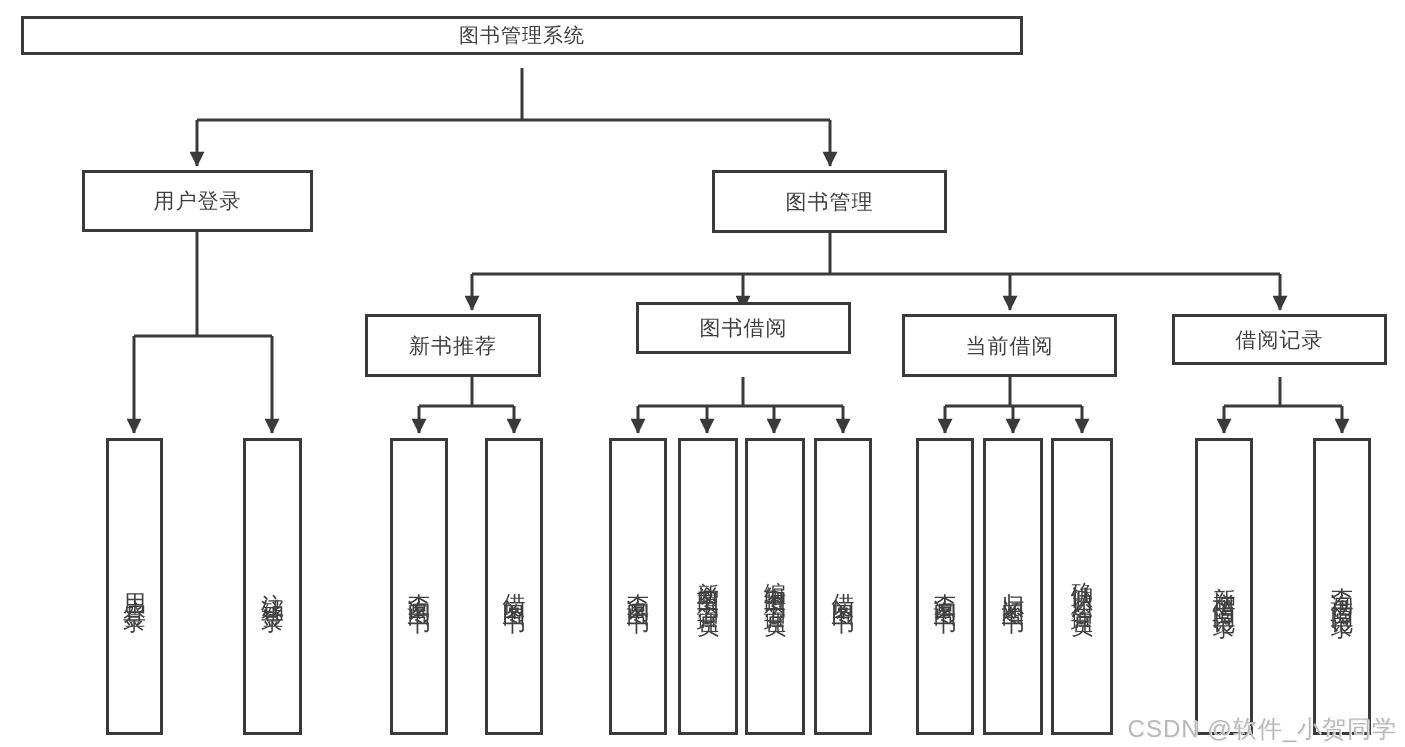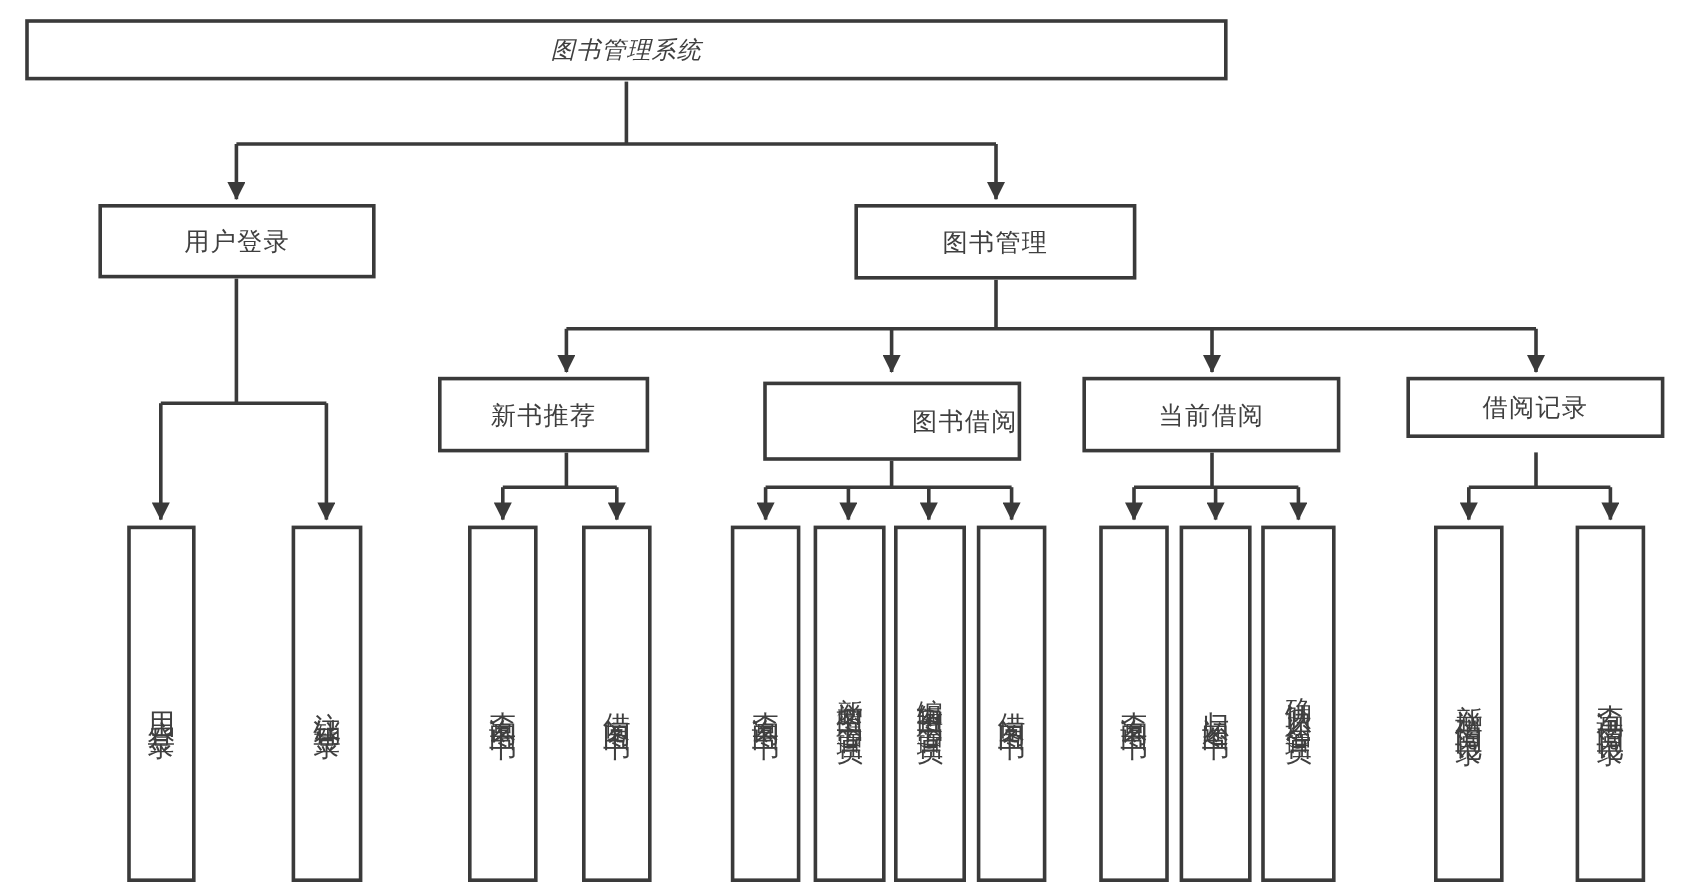--- a/index.html
+++ b/index.html
@@ -110,35 +110,35 @@
       <path d="M1013,406 V433" marker-end="url(#arrow)"></path>
       <path d="M1082,406 V433" marker-end="url(#arrow)"></path>
 
       <path d="M1280,377 V406"></path>
       <path d="M1224,406 H1342"></path>
       <path d="M1224,406 V433" marker-end="url(#arrow)"></path>
       <path d="M1342,406 V433" marker-end="url(#arrow)"></path>
     </g>
   </svg>
 
-  <div class="node" style="left:21px; top:16px; width:1002px; height:51px;font-style:italic;">
+  <div class="node" style="left:21px; top:16px; width:1002px; height:39px;">
     <span class="hlabel root-label">图书管理系统</span>
   </div>
 
   <div class="node" style="left:82px; top:170px; width:231px; height:62px;">
     <span class="hlabel">用户登录</span>
   </div>
   <div class="node" style="left:712px; top:170px; width:235px; height:63px;">
     <span class="hlabel">图书管理</span>
   </div>
 
   <div class="node" style="left:365px; top:314px; width:176px; height:63px;">
     <span class="hlabel">新书推荐</span>
   </div>
-  <div class="node" style="left:636px; top:318px; width:215px; height:66px;justify-content:flex-end;">
+  <div class="node" style="left:636px; top:302px; width:215px; height:52px;">
     <span class="hlabel">图书借阅</span>
   </div>
   <div class="node" style="left:902px; top:314px; width:215px; height:63px;">
     <span class="hlabel">当前借阅</span>
   </div>
   <div class="node" style="left:1172px; top:314px; width:215px; height:51px;">
     <span class="hlabel">借阅记录</span>
   </div>
 
   <div class="node" style="left:106px; top:438px; width:57px; height:297px;">
@@ -178,14 +178,15 @@
     <span class="vlabel long">确认归还（管理员）</span>
   </div>
 
   <div class="node" style="left:1195px; top:438px; width:58px; height:297px;">
     <span class="vlabel">新增借阅记录</span>
   </div>
   <div class="node" style="left:1313px; top:438px; width:58px; height:297px;">
     <span class="vlabel">查询借阅记录</span>
   </div>
 
+  <div class="watermark">CSDN @软件_小贺同学</div>
 
 </div>
 
 </body></html>

